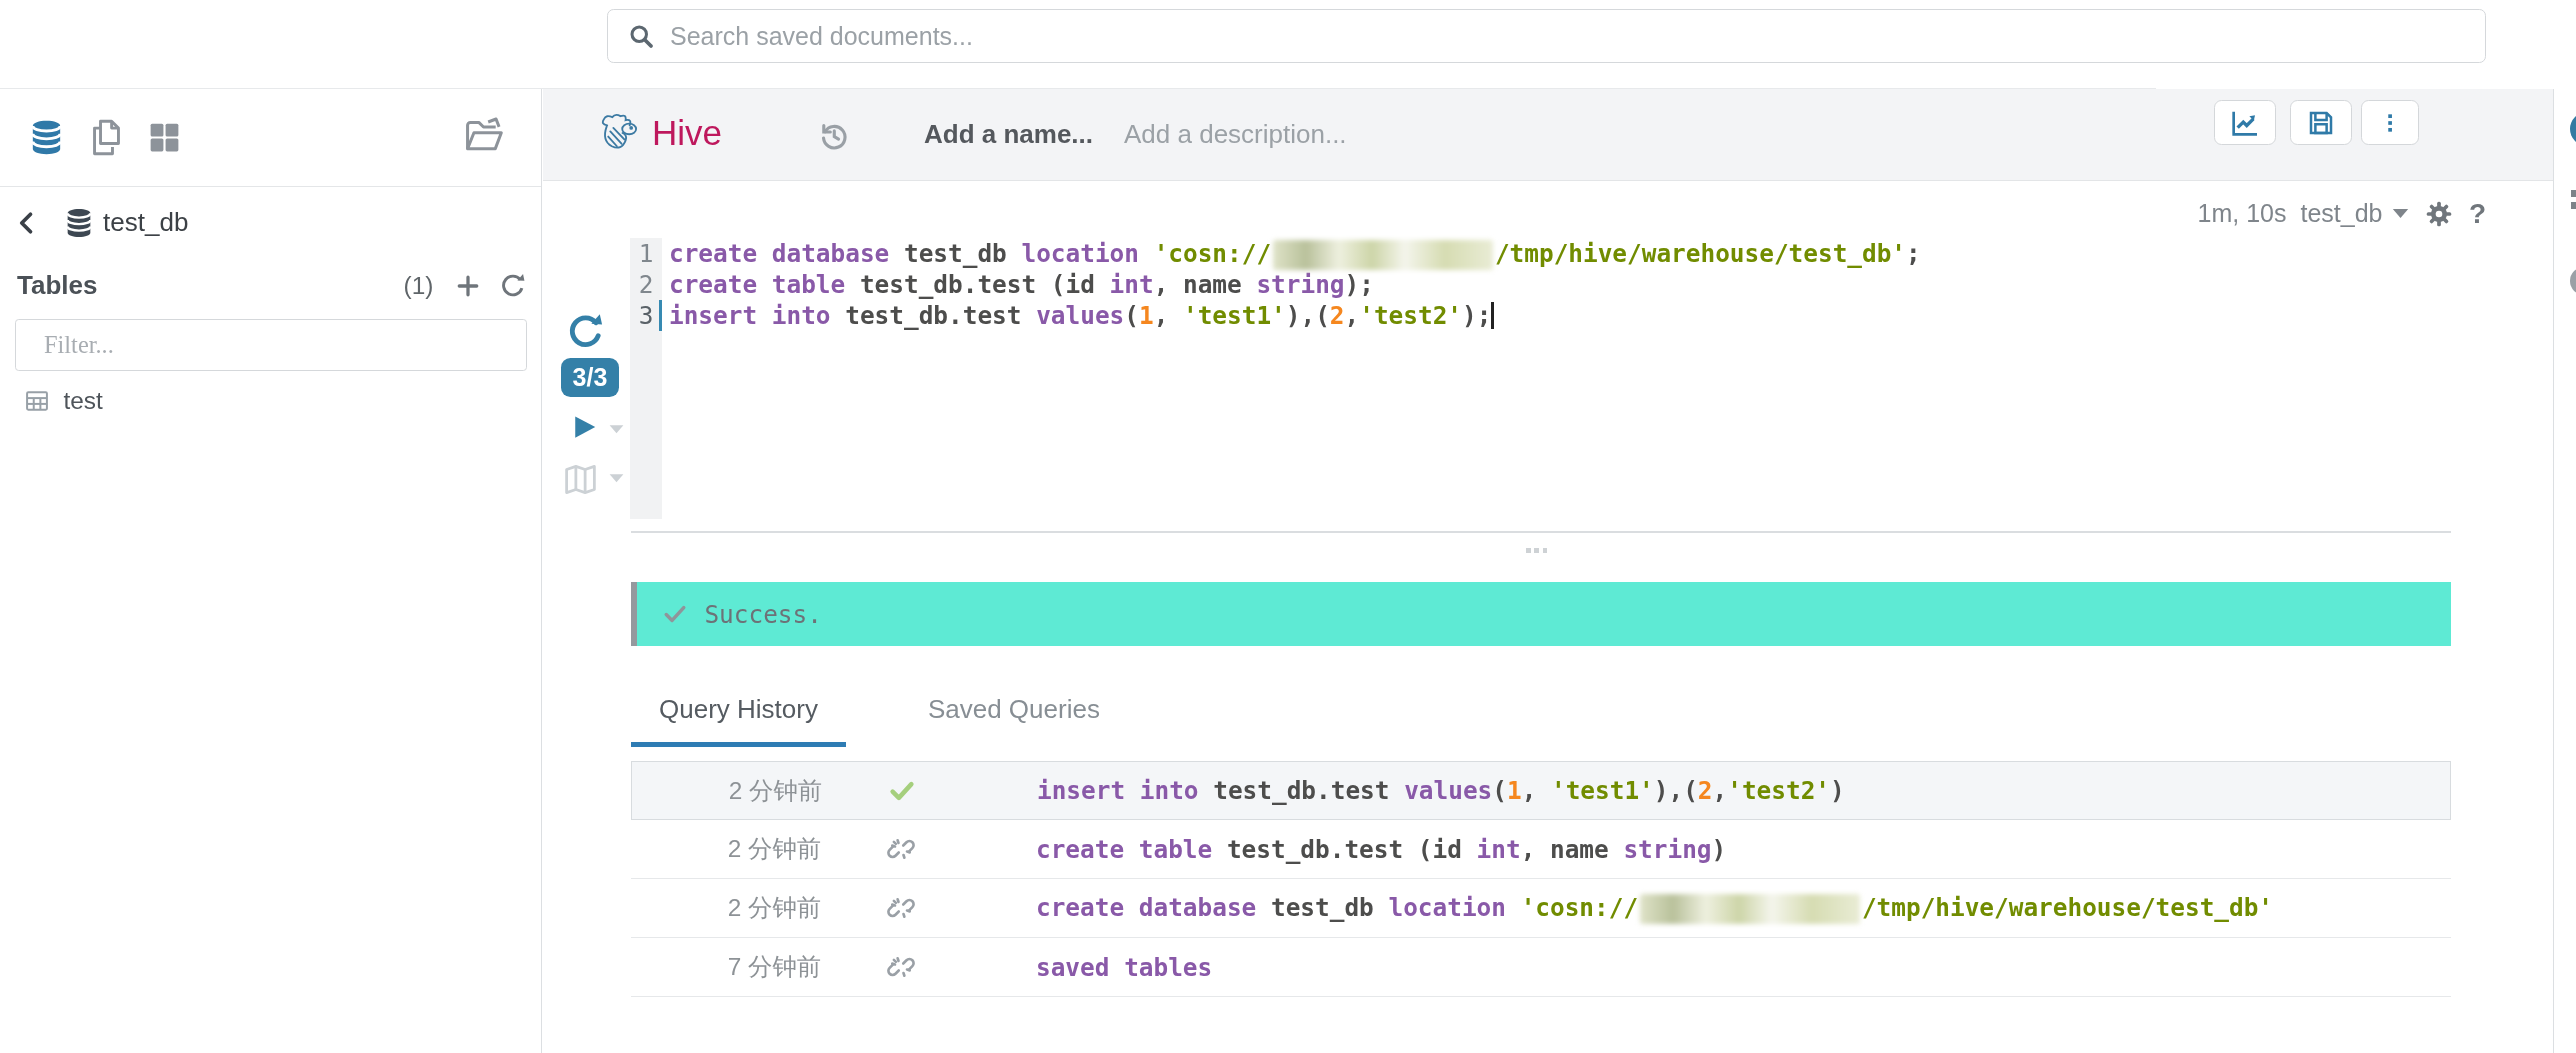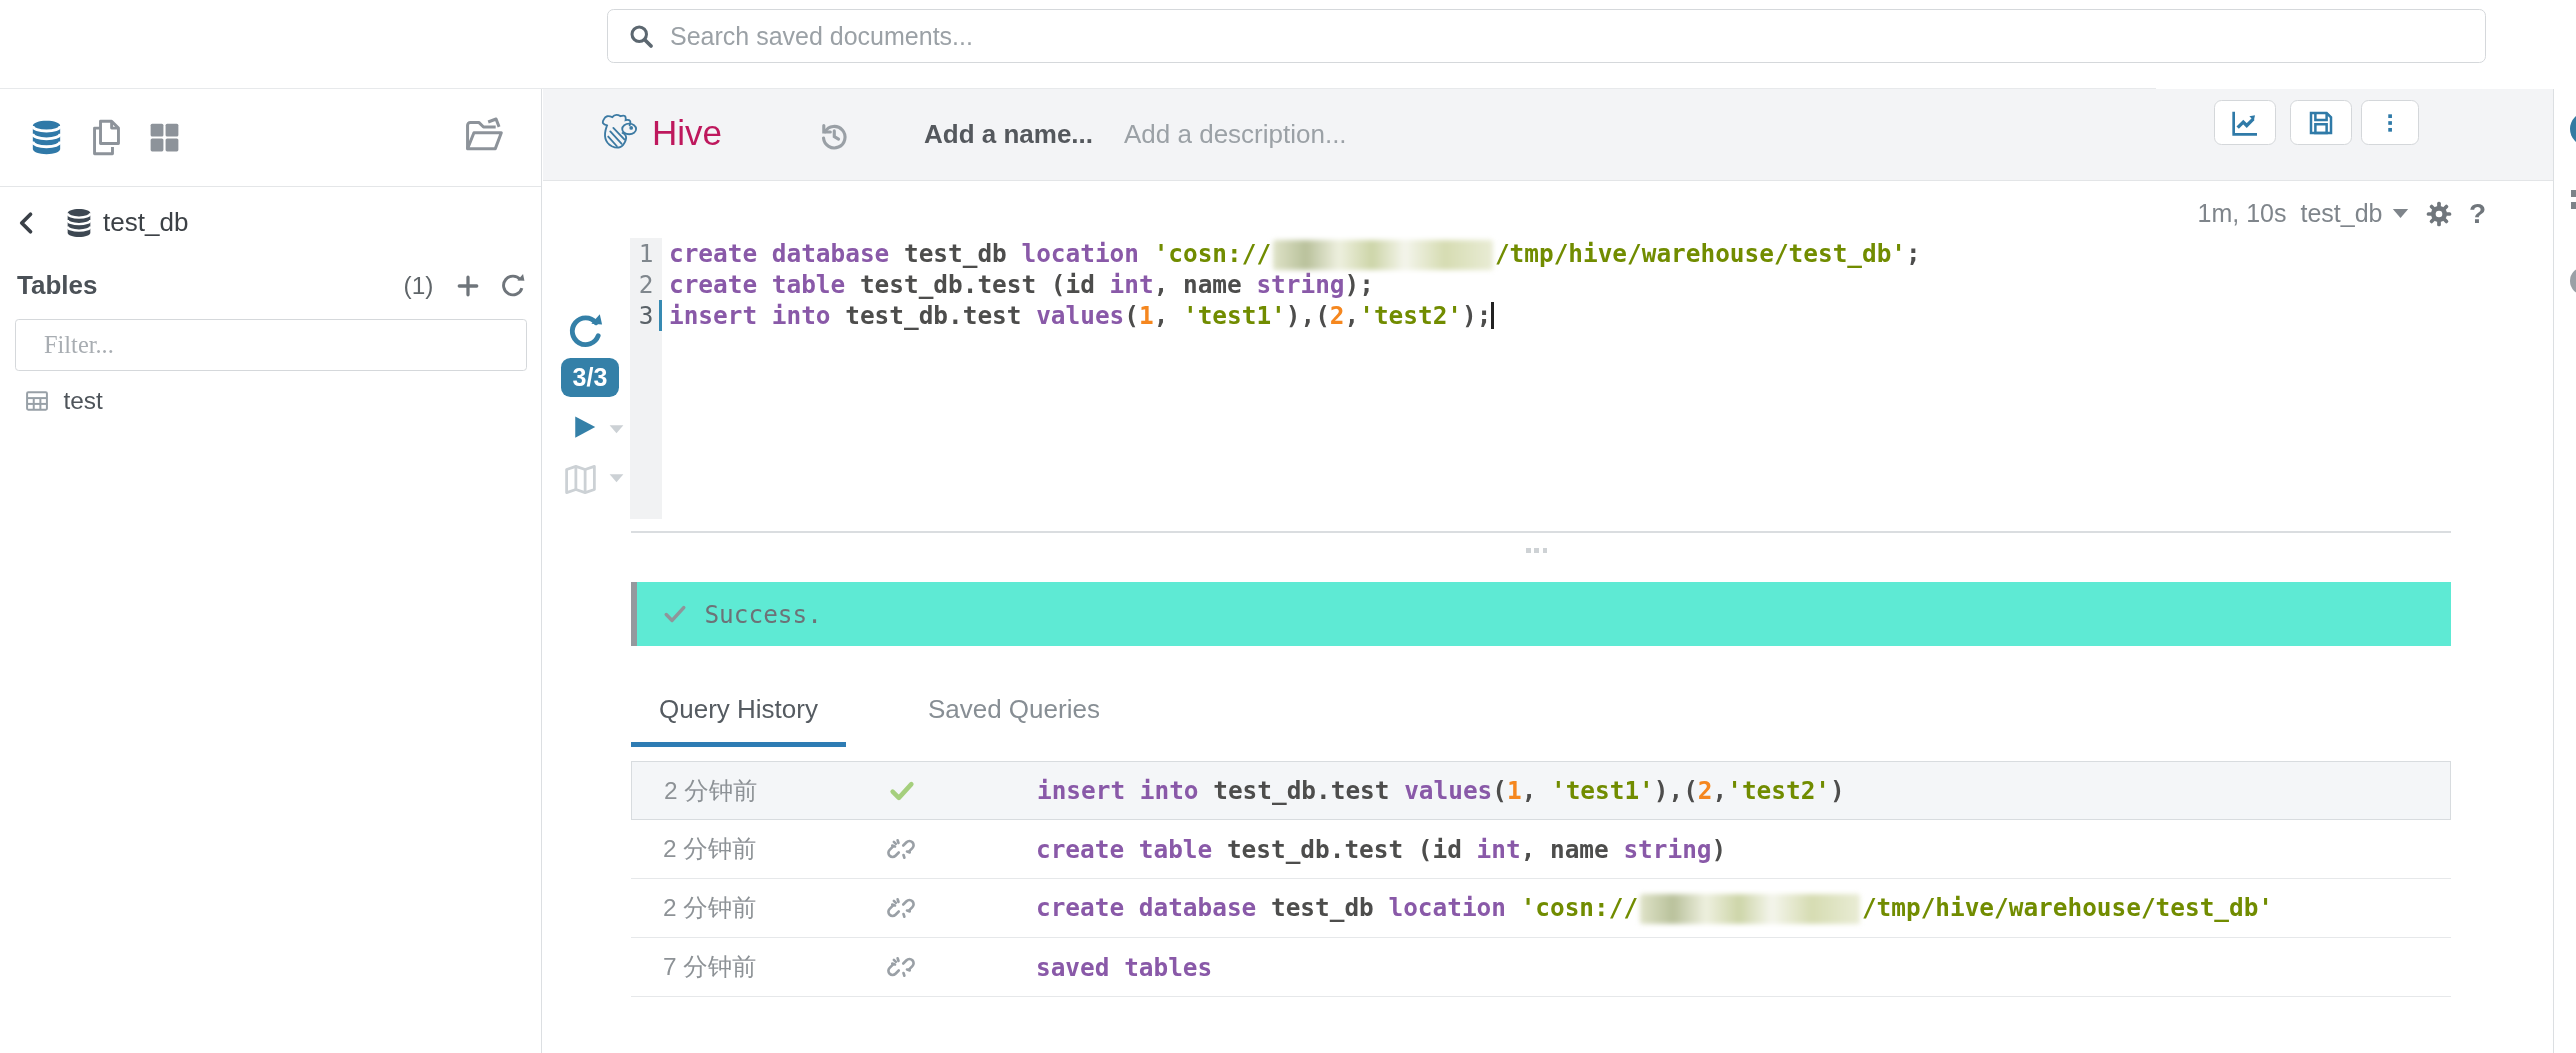--- a/index.html
+++ b/index.html
@@ -89,21 +89,21 @@
   .tabs{position:absolute;left:631px;top:686px;display:flex;gap:54px;}
   .tab{padding:7.5px 28px 17px 28px;font-size:26px;cursor:pointer;border-bottom:5.6px solid transparent;}
   .tab.active{color:#555b61;border-bottom-color:#2e7cb4;}
   .tab.inactive{color:#878e94;}
 
   
   .htable{position:absolute;left:631px;top:761px;width:1820px;}
   .h-row{position:relative;height:59px;display:flex;align-items:center;border-bottom:0.9px solid #e6e8ea;
          box-sizing:border-box;cursor:pointer;background:#fff;}
   .h-row.hl{background:#f4f6f8;border:0.9px solid #d8dcdf;}
-  .h-time{width:223px;padding-left:32px;font-size:24.4px;color:#8d9296;flex:none;}
+  .h-time{width:223px;padding-left:32px;font-size:24.4px;color:#8d9296;flex:none;text-align:center;}
   .h-status{width:150px;flex:none;display:flex;}
   .h-query{font-size:24.4px;white-space:pre;}
   .h-row .ic-check,.h-row .ic-broken{display:none;}
   .h-row[data-status="success"] .ic-check{display:block;}
   .h-row[data-status="broken"] .ic-broken{display:block;}
 
   
   .rightpanel{position:absolute;left:2553px;top:89px;width:23.4px;height:965px;background:#fff;
               border-left:0.9px solid #dcdfe2;box-sizing:border-box;overflow:hidden;}
   .rp-blue{position:absolute;left:16px;top:23.4px;width:34px;height:34px;border-radius:50%;background:#337ba2;}

